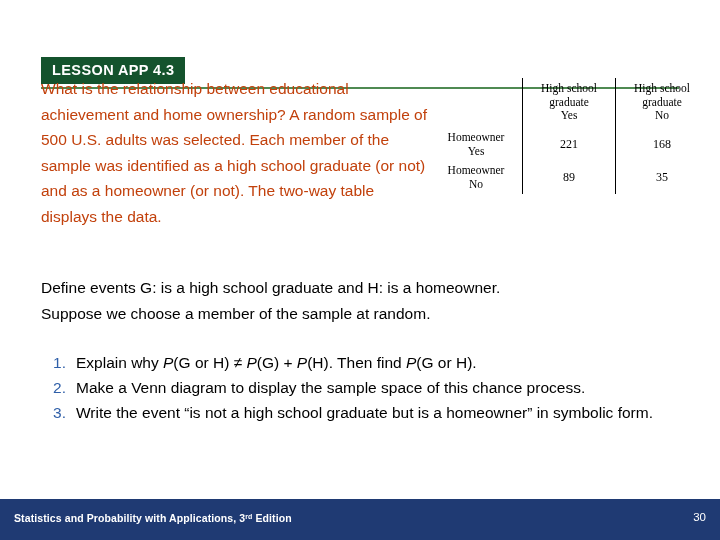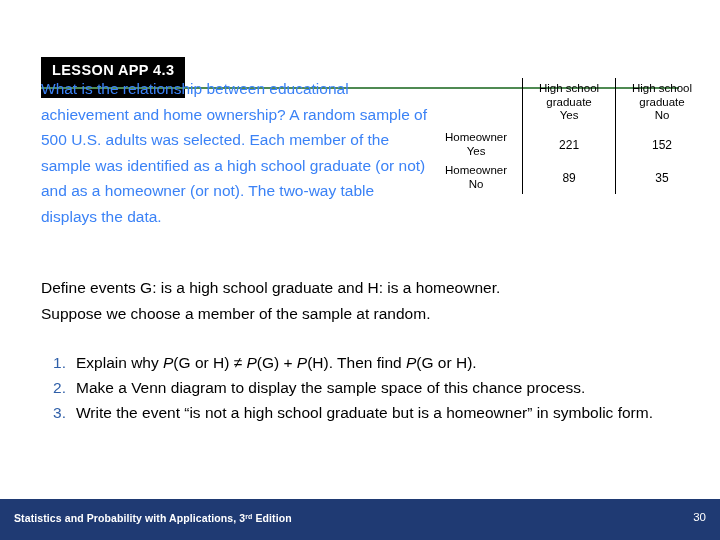--- a/index.html
+++ b/index.html
@@ -20,26 +20,26 @@
     position: absolute;
     left: 0;
     top: 27px;
     width: 720px;
     height: 34px;
   }
   .lesson-badge {
     position: absolute;
     left: 41px;
     top: 30px;
-    background: #000000;
+    background: #14532d;
     color: #ffffff;
     font-size: 14.5px;
     font-weight: bold;
     letter-spacing: 0.4px;
-    padding: 6px 11px 20px 11px;
+    padding: 6px 11px 6px 11px;
     line-height: 15px;
     white-space: nowrap;
   }
   .header-title {
     position: absolute;
     left: 232px;
     top: 34px;
     color: #3a6b3d;
     font-size: 15.5px;
     font-weight: bold;
@@ -55,35 +55,35 @@
     background: #4f8a52;
   }
 
   
   .intro-text {
     position: absolute;
     left: 41px;
     top: 76px;
     width: 390px;
     font-size: 15.5px;
-    color: #3b82f6;
+    color: #c2410c;
     line-height: 25.5px;
   }
 
   
   .table-wrap {
     position: absolute;
     left: 430px;
     top: 78px;
     width: 278px;
   }
   table.twoway {
     border-collapse: collapse;
     width: 278px;
-    font-family: Liberation Sans, sans-serif;
+    font-family: Liberation Serif, serif;
   }
   table.twoway td, table.twoway th {
     border: 0;
     font-weight: normal;
   }
   .th-blank {
     width: 92px;
     height: 48px;
   }
   .col-head {
@@ -217,21 +217,21 @@
         <div>graduate</div>
         <div>No</div>
       </td>
     </tr>
     <tr class="row-div">
       <td class="row-head">
         <div>Homeowner</div>
         <div>Yes</div>
       </td>
       <td class="cell sep">221</td>
-      <td class="cell sep">152</td>
+      <td class="cell sep">168</td>
     </tr>
     <tr class="row-last">
       <td class="row-head">
         <div>Homeowner</div>
         <div>No</div>
       </td>
       <td class="cell sep">89</td>
       <td class="cell sep">35</td>
     </tr>
   </tbody>

